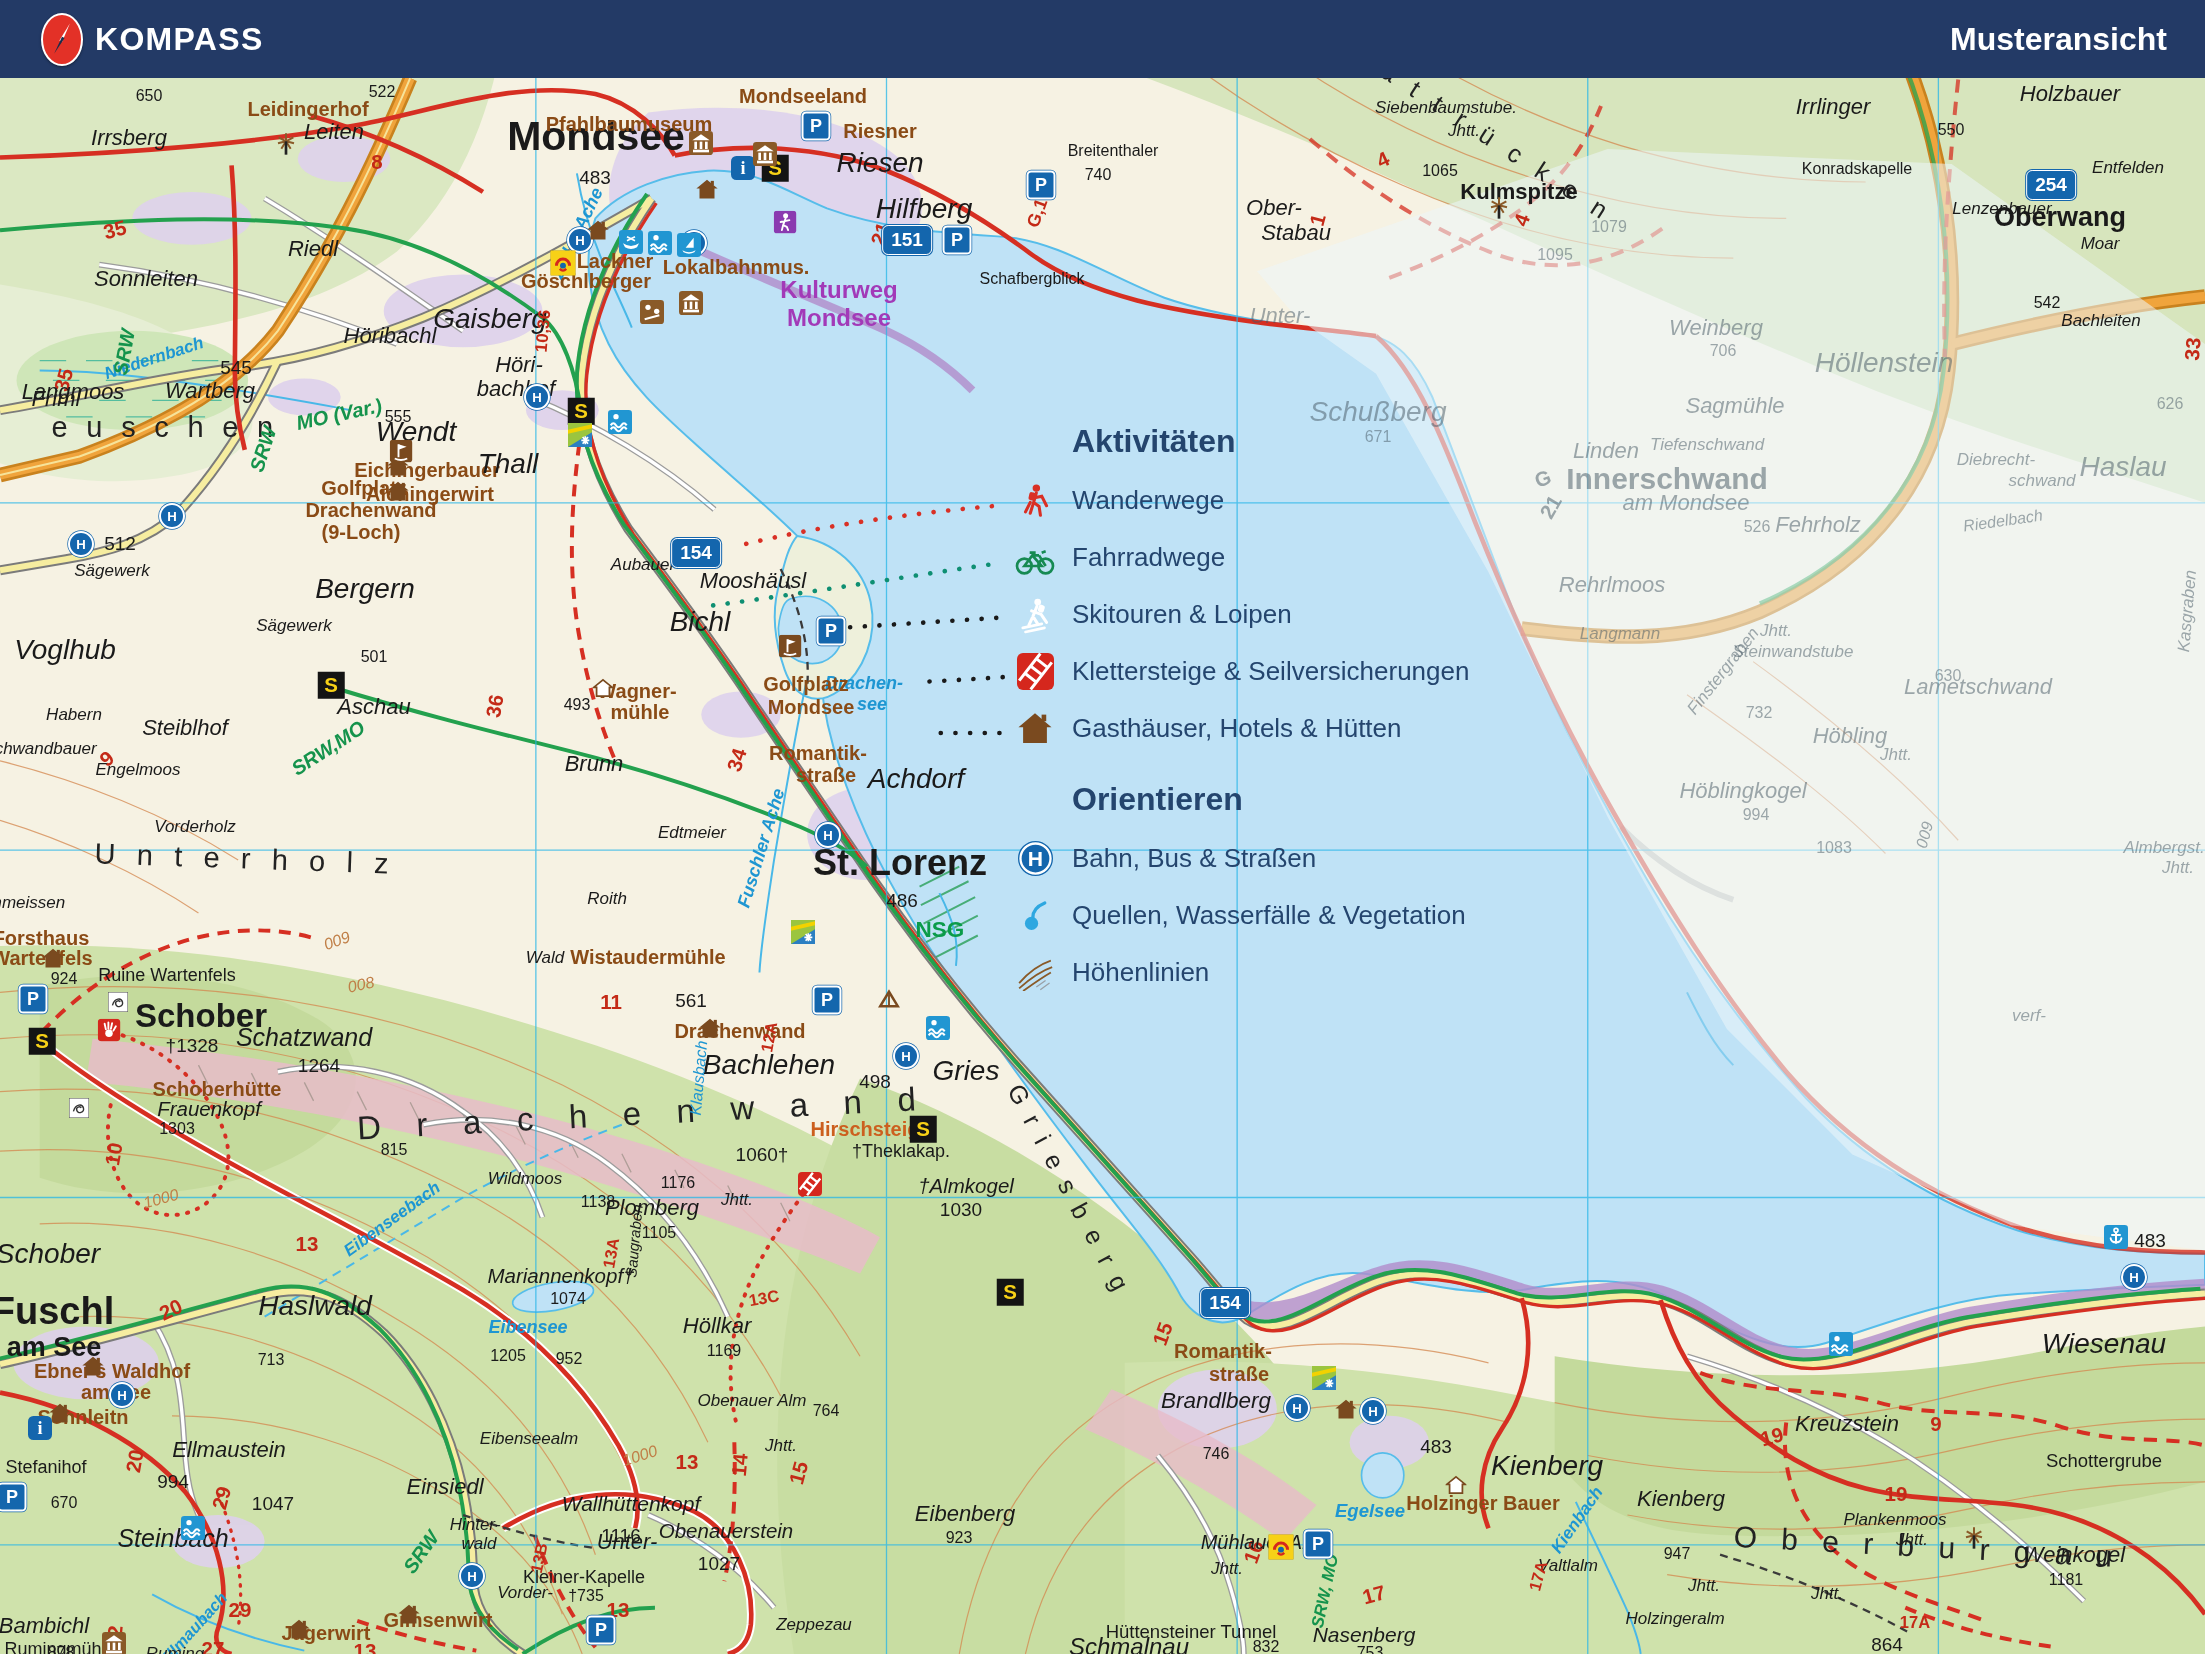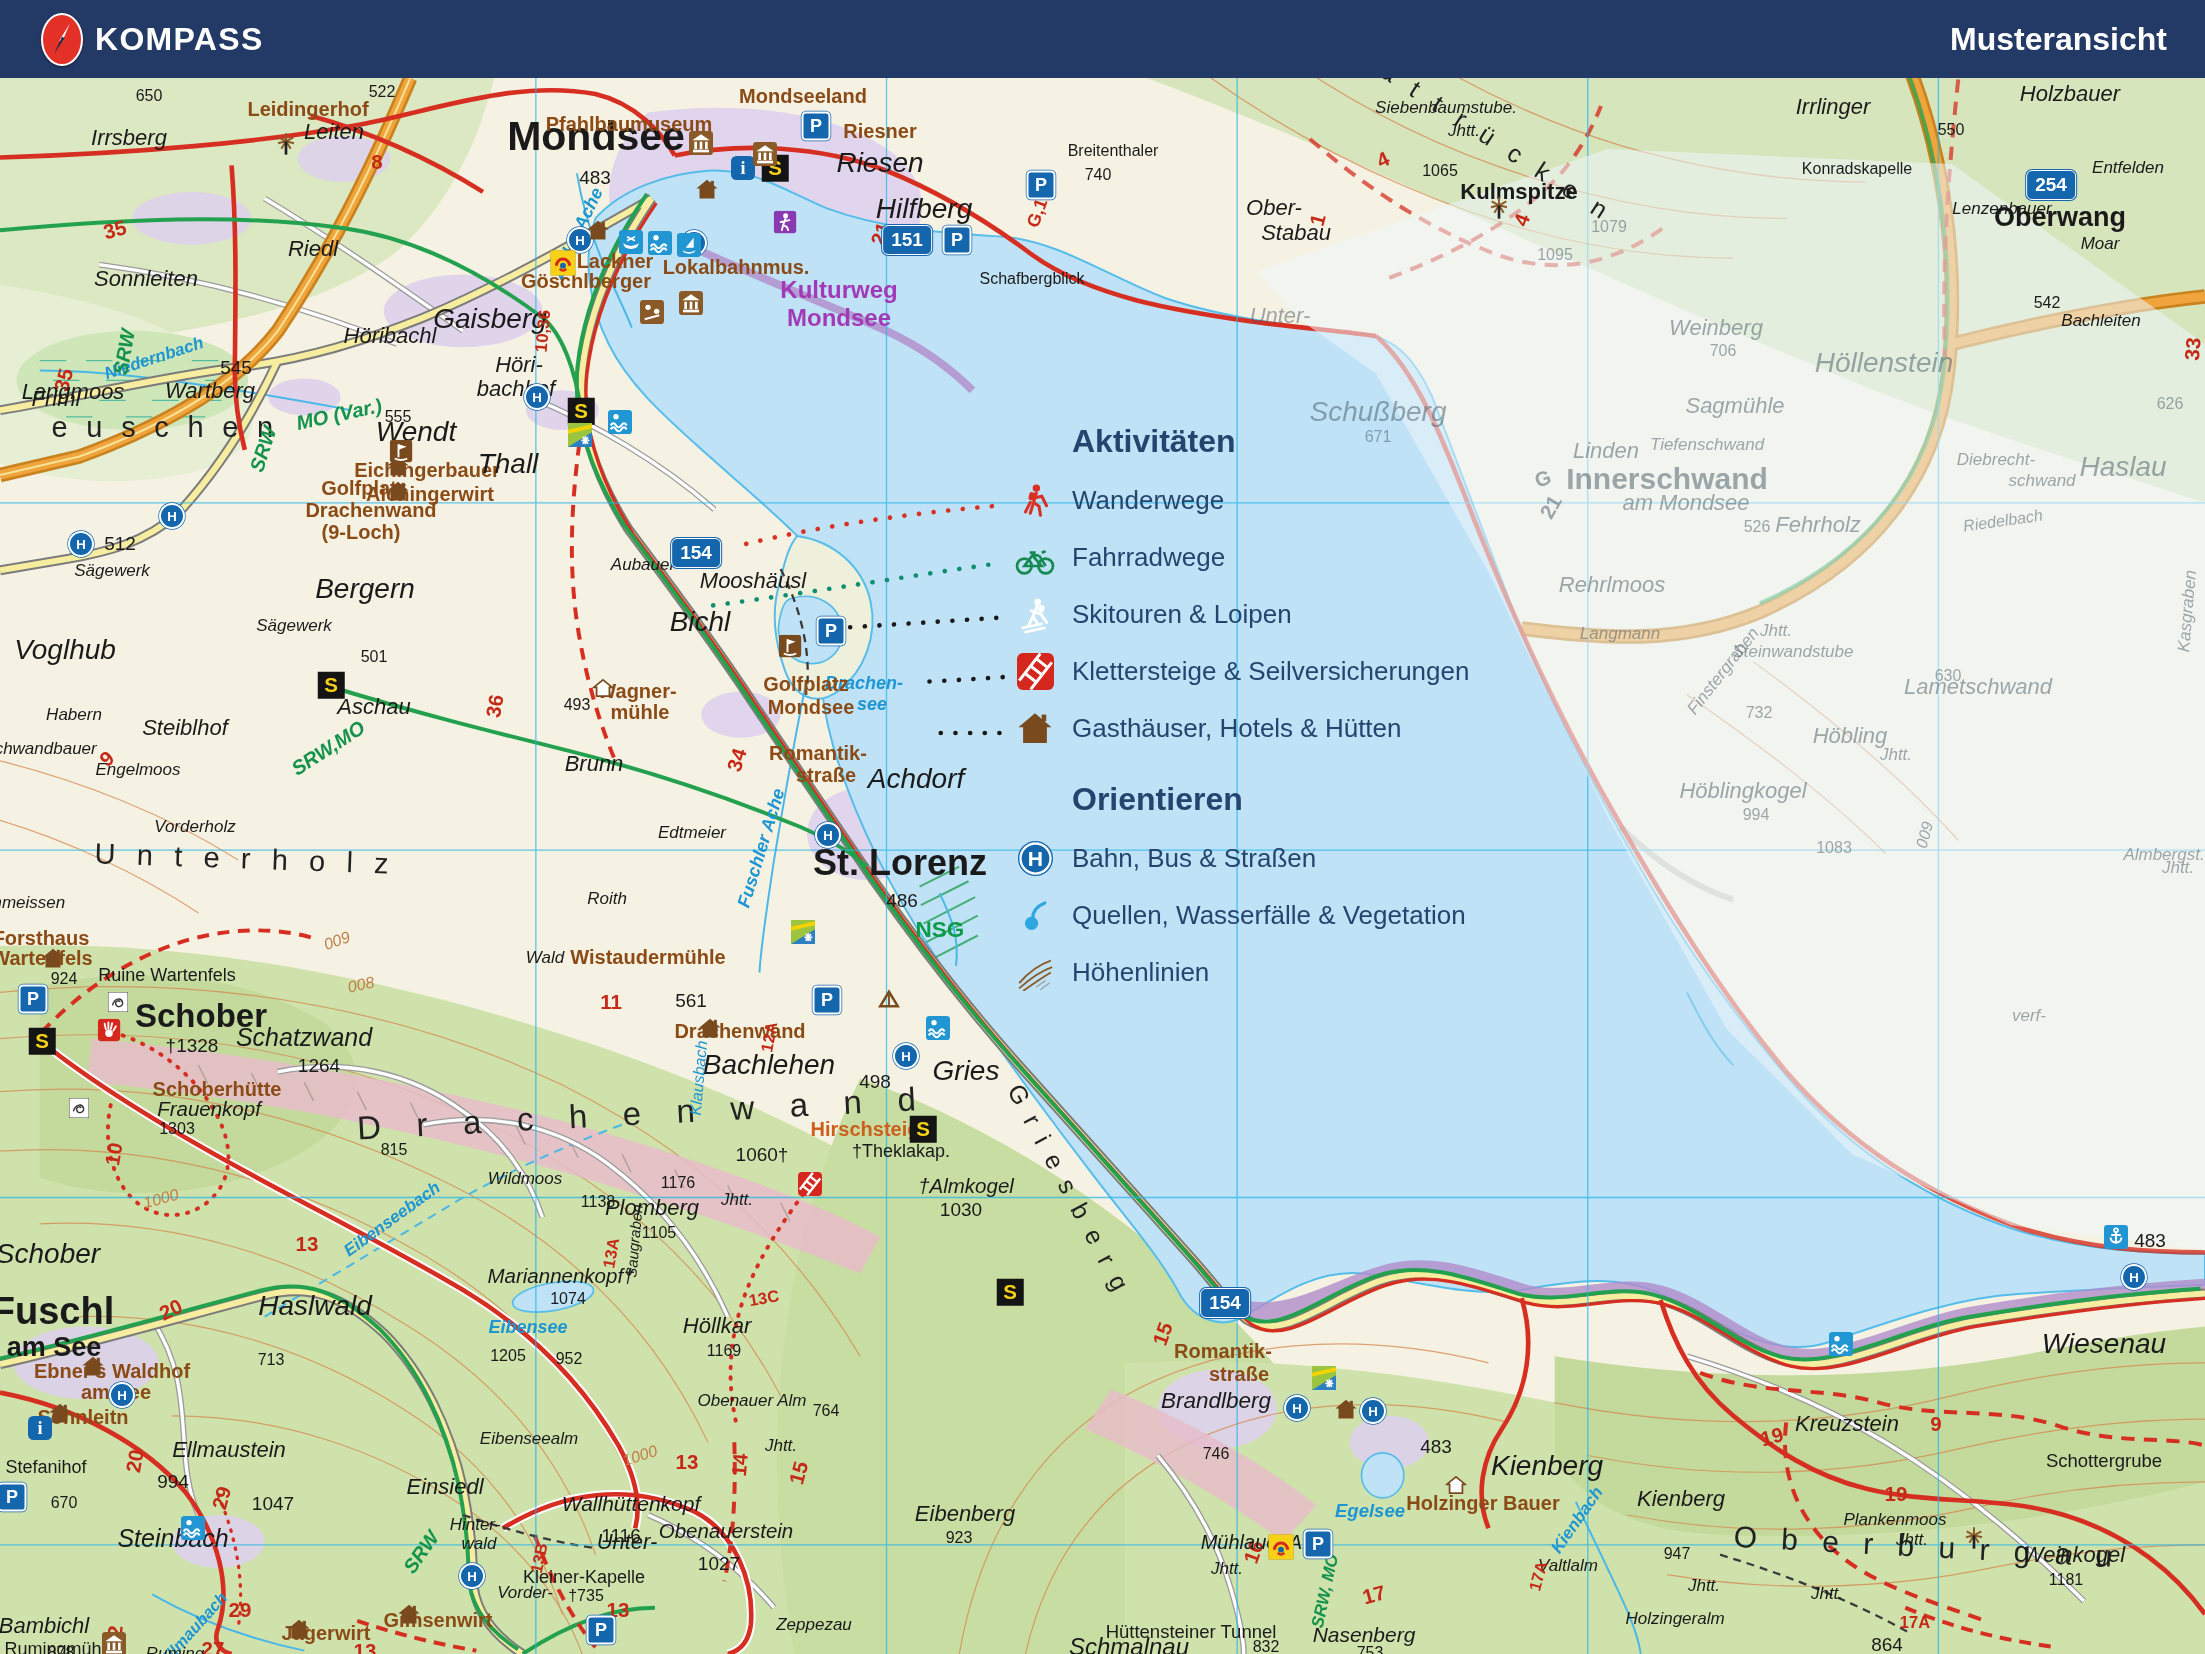--- a/index.html
+++ b/index.html
@@ -391,21 +391,21 @@
         <span class="lbl ham-s f" style="left: 1776px; top: 630px; transform: translate(-50%, -50%);">Jhtt.</span>
         <span class="lbl ham-s f" style="left: 1793px; top: 651px; transform: translate(-50%, -50%);">Steinwandstube</span>
         <span class="lbl num-s f" style="left: 1759px; top: 713px; transform: translate(-50%, -50%);">732</span>
         <span class="lbl num-s f" style="left: 1948px; top: 664px; transform: translate(-50%, -50%); margin-top: 12px;">630</span>
         <span class="lbl ham f" style="left: 1978px; top: 687px; transform: translate(-50%, -50%);">Lametschwand</span>
         <span class="lbl ham f" style="left: 1850px; top: 736px; transform: translate(-50%, -50%);">Höbling</span>
         <span class="lbl ham-s f" style="left: 1896px; top: 754px; transform: translate(-50%, -50%);">Jhtt.</span>
         <span class="lbl ham f" style="left: 1743px; top: 791px; transform: translate(-50%, -50%);">Höblingkogel</span>
         <span class="lbl num-s f" style="left: 1756px; top: 815px; transform: translate(-50%, -50%);">994</span>
         <span class="lbl num-s f" style="left: 1834px; top: 848px; transform: translate(-50%, -50%);">1083</span>
-        <span class="lbl ham-s f" style="left: 2164px; top: 847px; transform: translate(-50%, -50%); margin-top: 7px;">Almbergst.</span>
+        <span class="lbl ham-s f" style="left: 2164px; top: 847px; transform: translate(-50%, -50%);">Almbergst.</span>
         <span class="lbl ham-s f" style="left: 2178px; top: 867px; transform: translate(-50%, -50%);">Jhtt.</span>
         <span class="lbl ham-s f" style="left: 2187px; top: 611px; transform: translate(-50%, -50%) rotate(-85deg);">Kasgraben</span>
         <span class="lbl contour f" style="left: 1925px; top: 835px; transform: translate(-50%, -50%) rotate(-75deg);">009</span>
         <span class="lbl ham-s f" style="left: 2029px; top: 1015px; transform: translate(-50%, -50%);">verf-</span>
         <span class="lbl ham" style="left: 56px; top: 399px; transform: translate(-50%, -50%);">Friml</span>
         <span class="lbl spread" style="left: 165px; top: 427px; font-size: 29px; letter-spacing: 5.3px; transform: translate(-50%, -50%);">e u s c h e n</span>
         <span class="lbl ham" style="left: 146px; top: 279px; transform: translate(-50%, -50%);">Sonnleiten</span>
         <span class="lbl route-r" style="left: 115px; top: 230px; transform: translate(-50%, -50%) rotate(-15deg);">35</span>
         <span class="lbl route-r" style="left: 64px; top: 380px; transform: translate(-50%, -50%) rotate(-75deg);">35</span>
         <span class="lbl ham" style="left: 73px; top: 392px; transform: translate(-50%, -50%);">Langmoos</span>

